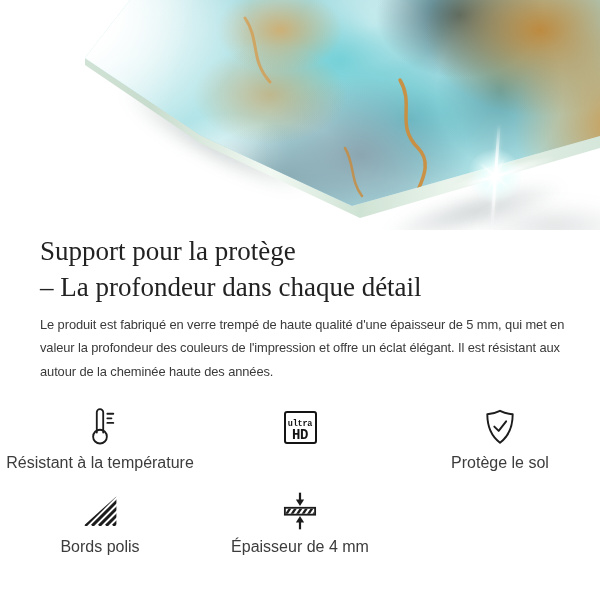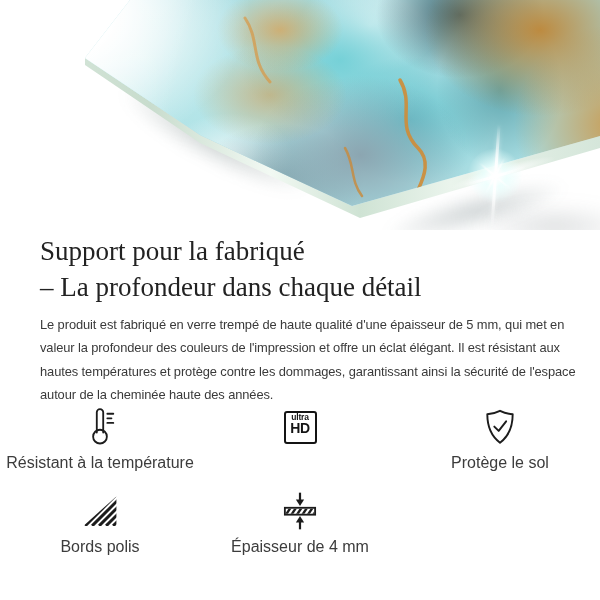--- a/index.html
+++ b/index.html
@@ -86,21 +86,21 @@
     position:absolute;left:0;top:404px;width:600px;
     display:grid;grid-template-columns:repeat(3,1fr);row-gap:18px;
   }
   .feature{display:flex;flex-direction:column;align-items:center;}
   .icon-box{height:46px;display:flex;align-items:center;justify-content:center;}
   .f-label{margin-top:6px;font-size:16px;color:#3c3c3c;line-height:14px;}
   .icon-box svg{display:block;}
 
   .hd-box{
     width:29px;height:29px;border:2.5px solid #141414;border-radius:3px;
-    display:flex;flex-direction:column;align-items:center;justify-content:flex-start;color:#141414;
+    display:flex;flex-direction:column;align-items:center;justify-content:flex-end;color:#141414;font-family:Liberation Mono, monospace;
   }
   .hd-top{font-size:8.5px;font-weight:bold;line-height:9px;letter-spacing:-0.2px;}
   .hd-bottom{font-size:14px;font-weight:bold;line-height:13px;letter-spacing:-0.3px;}
 </style>
 </head>
 <body>
 
 <div>
 
   <div class="hero">
@@ -124,28 +124,27 @@
     <div class="sparkle">
       <div class="glow"></div>
       <div class="ray v"></div>
       <div class="ray h"></div>
       <div class="ray d1"></div>
       <div class="ray d2"></div>
     </div>
   </div>
 
   <h1 class="title" style="margin:0;">
-    <div>Support pour la fabriqué</div>
+    <div>Support pour la protège</div>
     <div>– La profondeur dans chaque détail</div>
   </h1>
 
   <div class="desc">
     <div class="desc-line">Le produit est fabriqué en verre trempé de haute qualité d'une épaisseur de 5 mm, qui met en</div>
     <div class="desc-line">valeur la profondeur des couleurs de l'impression et offre un éclat élégant. Il est résistant aux</div>
-    <div class="desc-line">hautes températures et protège contre les dommages, garantissant ainsi la sécurité de l'espace</div>
     <div class="desc-line">autour de la cheminée haute des années.</div>
   </div>
 
   <div class="features">
 
     <div class="feature">
       <div class="icon-box">
         <svg width="44" height="44" viewBox="0 0 48 48" fill="none" stroke="#1c1c1c" stroke-width="2" stroke-linecap="round">
           <path d="M20.5,30 V8 a3.5,3.5 0 0 1 7,0 V30"></path>
           <circle cx="24" cy="34.5" r="7.5"></circle>

